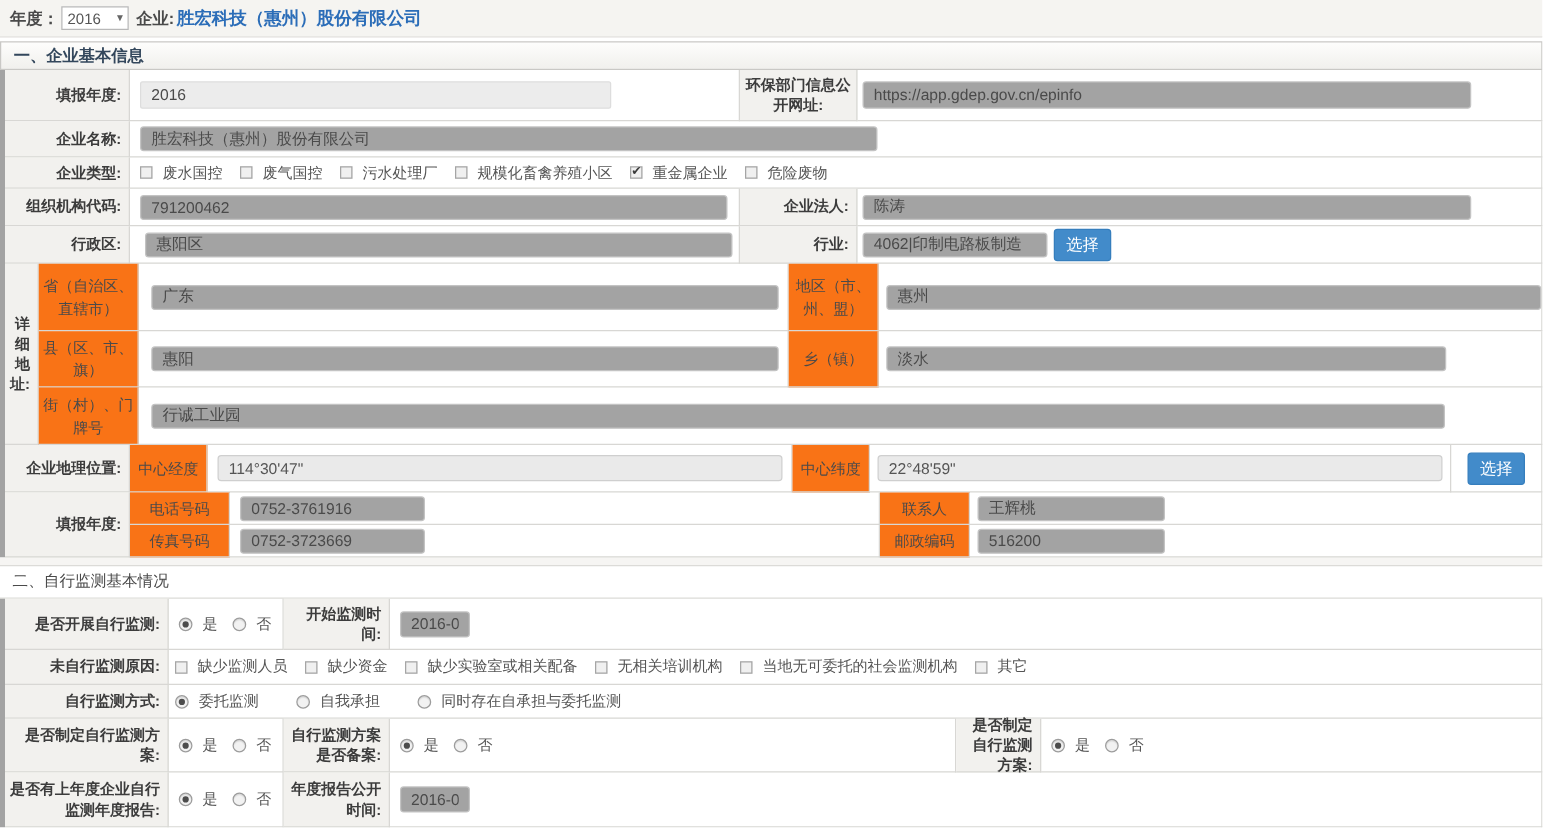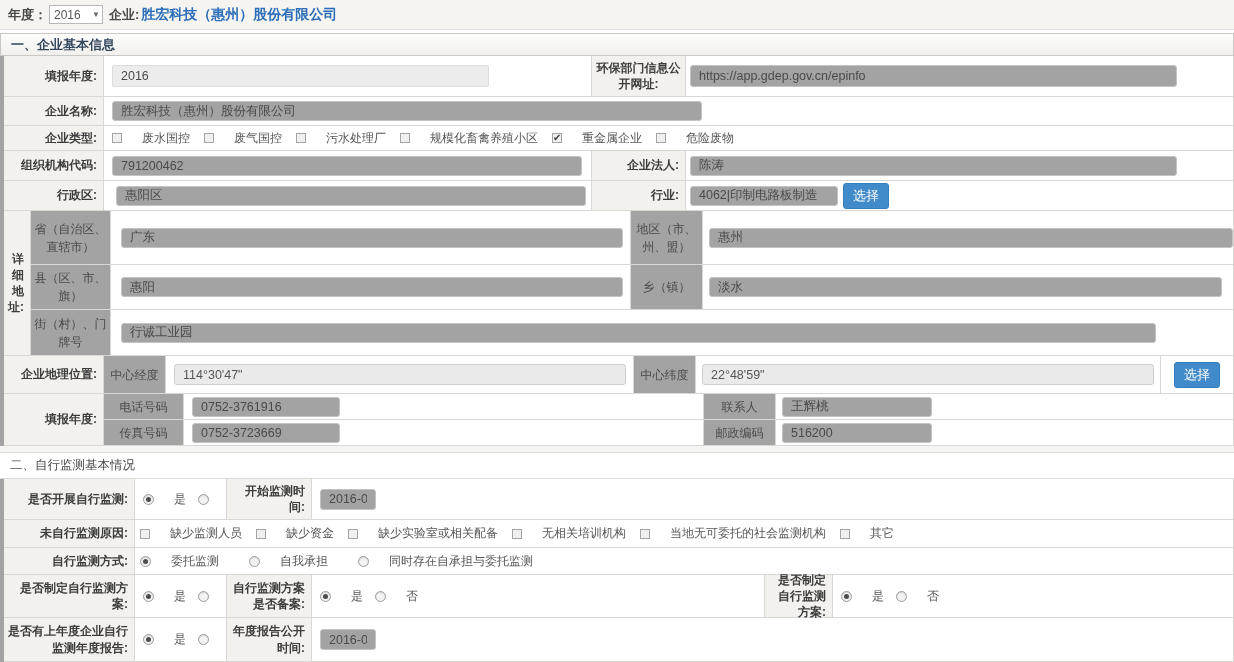--- a/index.html
+++ b/index.html
@@ -41,21 +41,21 @@
   .cell{
     box-sizing:border-box;border-right:1px solid #d8d7d4;border-bottom:1px solid #d8d7d4;
     display:flex;align-items:center;
   }
   .lbl{
     background:#f2f1ee;font-weight:bold;color:#3c3c3c;
     justify-content:flex-end;text-align:right;padding:2px 6px 2px 4px;line-height:1.35;
   }
   .lblc{justify-content:center;text-align:center;padding:2px 3px;}
   .sublbl{
-    background:#a3a3a3;color:#4a4a4a;justify-content:center;text-align:center;
+    background:#f97316;color:#4a4a4a;justify-content:center;text-align:center;
     padding:2px 3px;line-height:1.5;
   }
   .flex1{flex:1;}
   .inner{display:flex;flex-direction:column;flex:1;}
   .innerrow{display:flex;box-sizing:border-box;}
   
   .inp{
     box-sizing:border-box;height:22px;border:1px solid #c3c3c3;border-radius:3px;
     background:#a3a3a3;color:#4a4a4a;font-size:12.5px;padding:1px 8px;outline:none;
     font-family:"Liberation Sans","DejaVu Sans",sans-serif;
@@ -66,21 +66,21 @@
     background:#428bca;border:1px solid #357ebd;color:#fff;border-radius:3px;
     font-size:13px;height:26px;padding:0 9px;cursor:pointer;
     font-family:"Liberation Sans","DejaVu Sans",sans-serif;
   }
   .btncell{justify-content:center;}
   
   .optgroup{display:flex;align-items:center;flex-wrap:nowrap;white-space:nowrap;}
   .opt{display:inline-flex;align-items:center;margin-right:14px;cursor:pointer;}
   .optgroup.tight .opt{margin-right:12px;}
   .optgroup.wide .opt{margin-right:30px;}
-  .optlab{color:#555;margin-left:20px;}
+  .optlab{color:#555;margin-left:8px;}
   .radio{
     width:9px;height:9px;border-radius:50%;border:1px solid #9c9c9c;background:#f2f2f2;
     display:inline-block;position:relative;box-shadow:inset 0 1px 1px rgba(0,0,0,.12);
   }
   .radio.on::after{
     content:'';position:absolute;left:2px;top:2px;width:5px;height:5px;border-radius:50%;background:#4c4c4c;
   }
   .checkbox{
     width:10px;height:10px;border:1px solid #a5a5a5;background:#f0f0f0;
     display:inline-block;position:relative;box-sizing:border-box;
@@ -198,21 +198,21 @@
             <input class="inp" style="width: 524px; margin-left: 6px; height: 20px;" value="惠州">
           </div>
         </div>
         <div class="innerrow" style="height:45px">
           <div class="cell sublbl" style="width:80px">县（区、市、旗）</div>
           <div class="cell" style="width:520px">
             <input class="inp" style="width: 502px; margin-left: 10px; height: 20px;" value="惠阳">
           </div>
           <div class="cell sublbl" style="width:72px">乡（镇）</div>
           <div class="cell flex1">
-            <input class="inp" style="width: 513px; margin-left: 6px; height: 20px;" value="淡水">
+            <input class="inp" style="width: 448px; margin-left: 6px; height: 20px;" value="淡水">
           </div>
         </div>
         <div class="innerrow" style="height:46px">
           <div class="cell sublbl" style="width:80px">街（村）、门牌号</div>
           <div class="cell flex1">
             <input class="inp" style="width: 1035px; margin-left: 10px; height: 20px;" value="行诚工业园">
           </div>
         </div>
       </div>
     </div>

